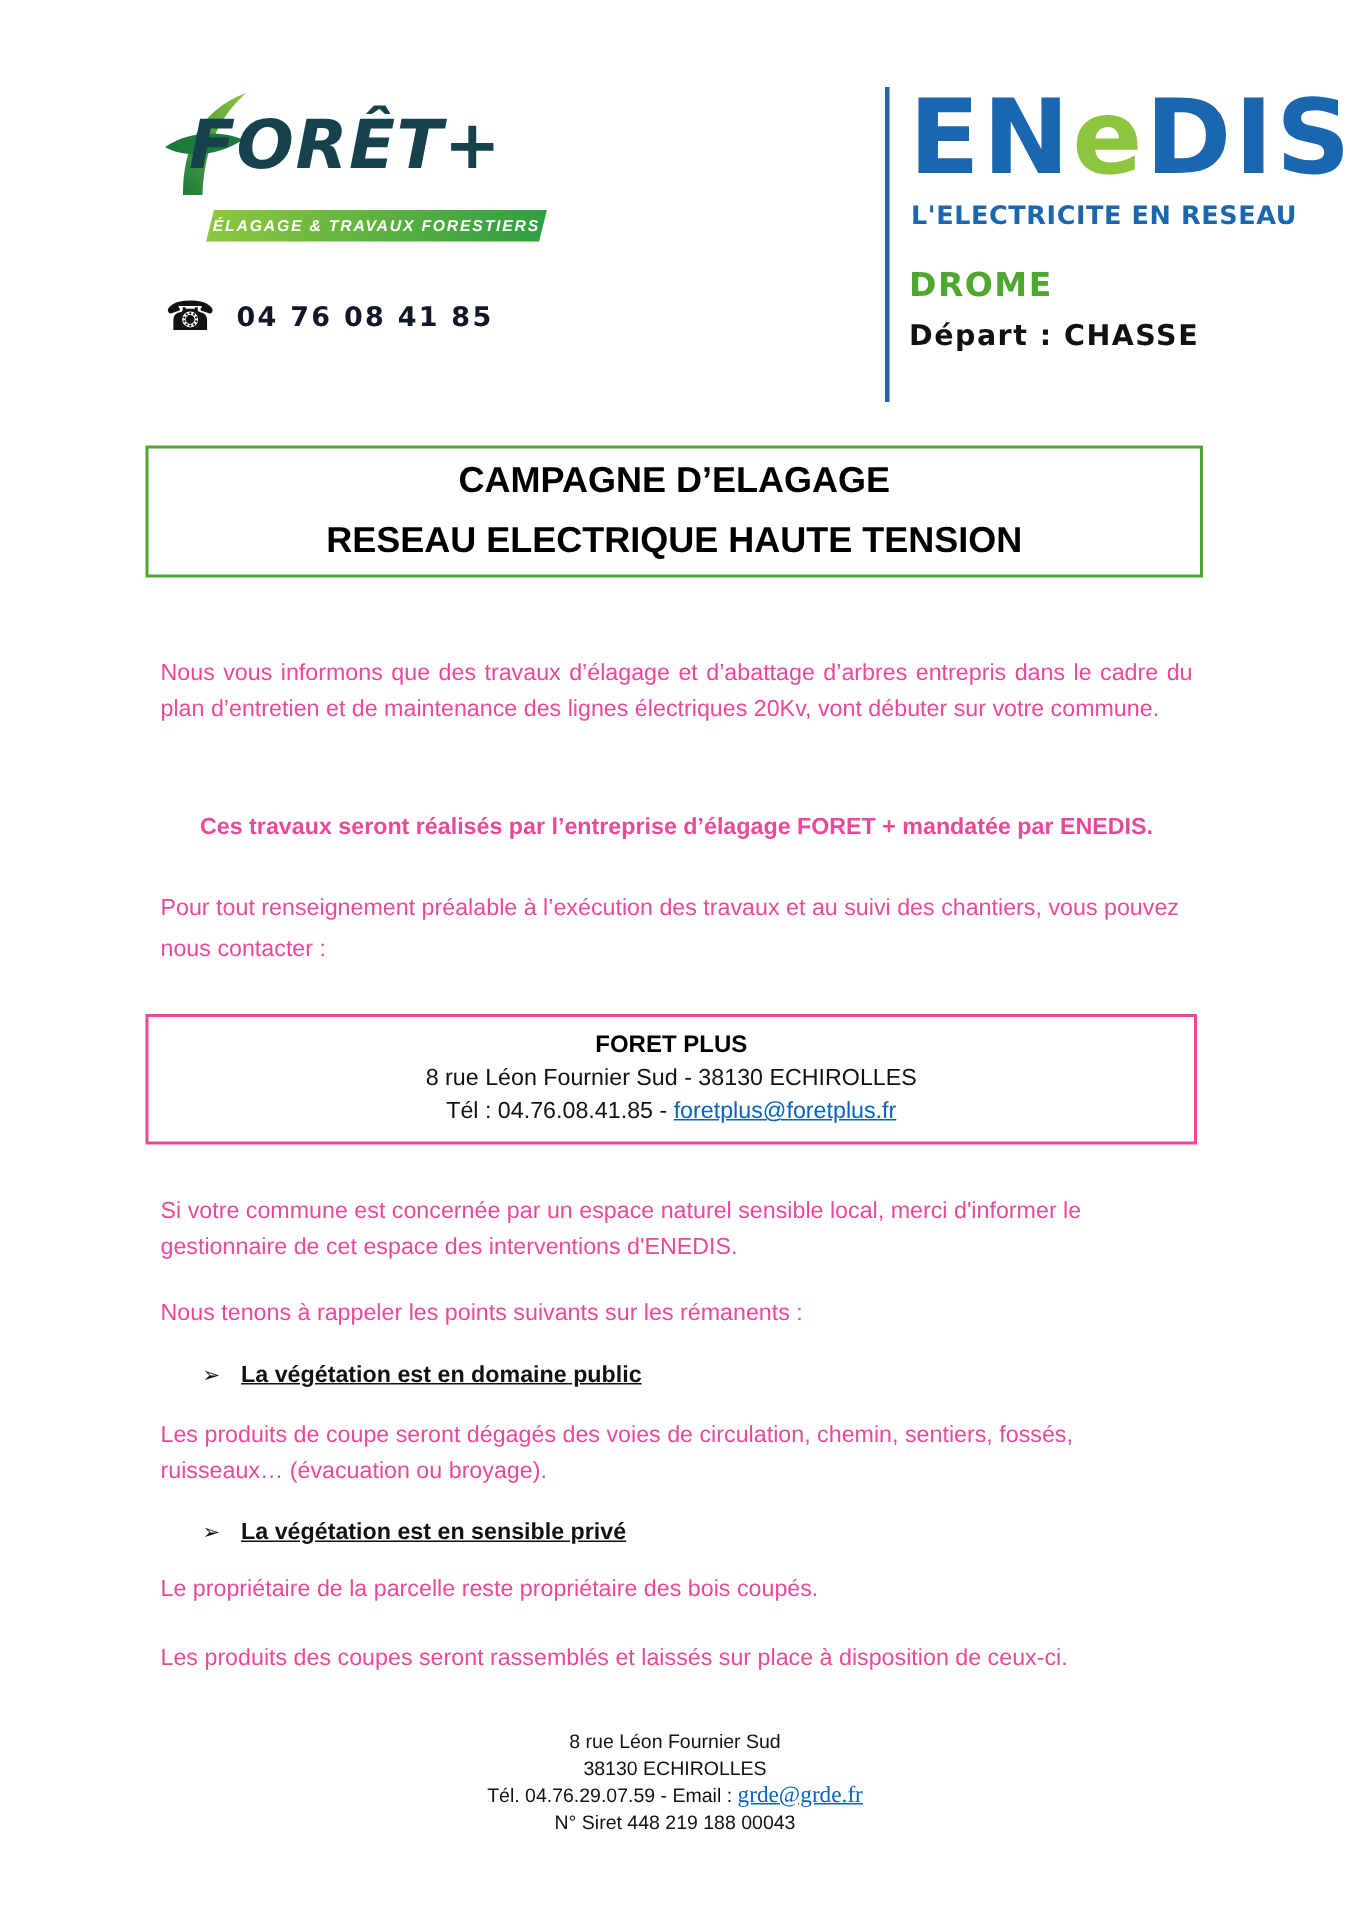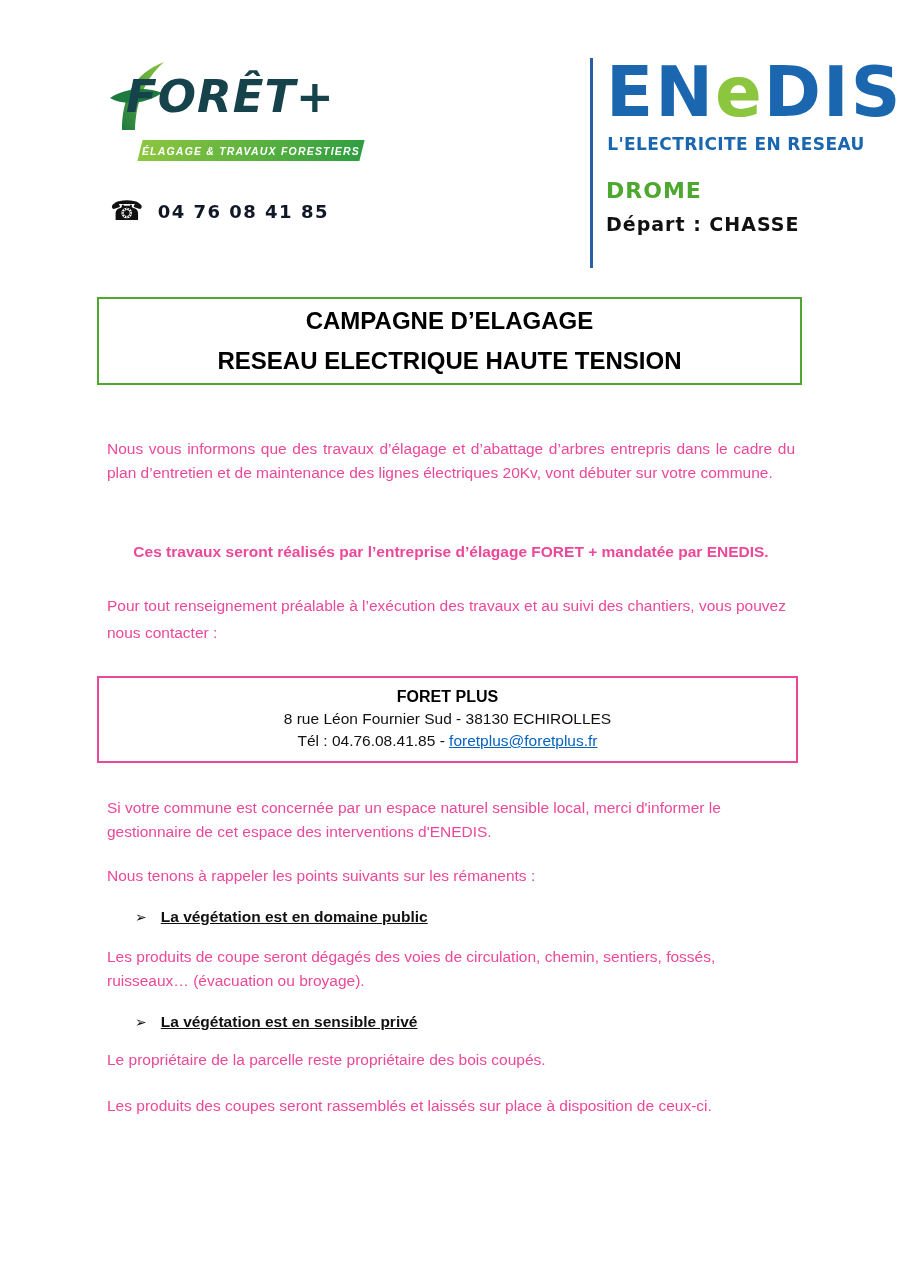--- a/index.html
+++ b/index.html
@@ -170,14 +170,22 @@
   </div>
   <div class="para b1-text">Les produits de coupe seront dégagés des voies de circulation, chemin, sentiers, fossés, ruisseaux… (évacuation ou broyage).</div>
 
   <div class="bullet-row b2">
     <span class="bullet-marker">➢</span>
     <span class="bullet-heading">La végétation est en sensible privé</span>
   </div>
   <div class="para b2-line1">Le propriétaire de la parcelle reste propriétaire des bois coupés.</div>
   <div class="para b2-line2">Les produits des coupes seront rassemblés et laissés sur place à disposition de ceux-ci.</div>
 
+  <div class="footer">
+    <div class="footer-line">8 rue Léon Fournier Sud</div>
+    <div class="footer-line">38130 ECHIROLLES</div>
+    <div class="footer-contact">
+      <span>Tél. 04.76.29.07.59 - Email : </span><a class="footer-email">grde@grde.fr</a>
+    </div>
+    <div class="footer-line">N° Siret 448 219 188 00043</div>
+  </div>
 
 </div>
 
 </body></html>

